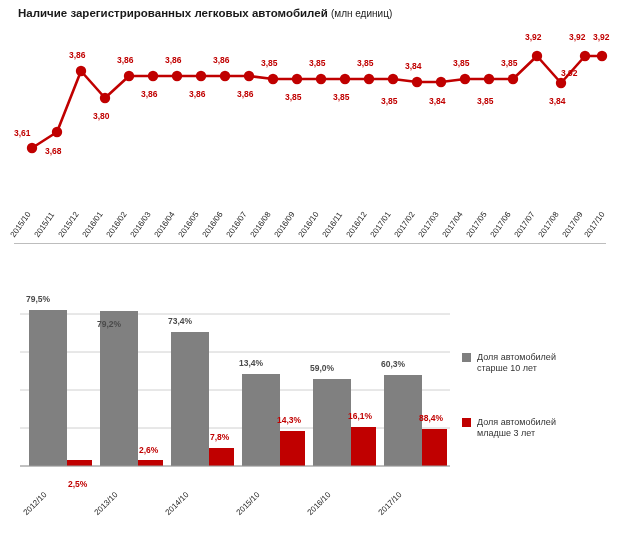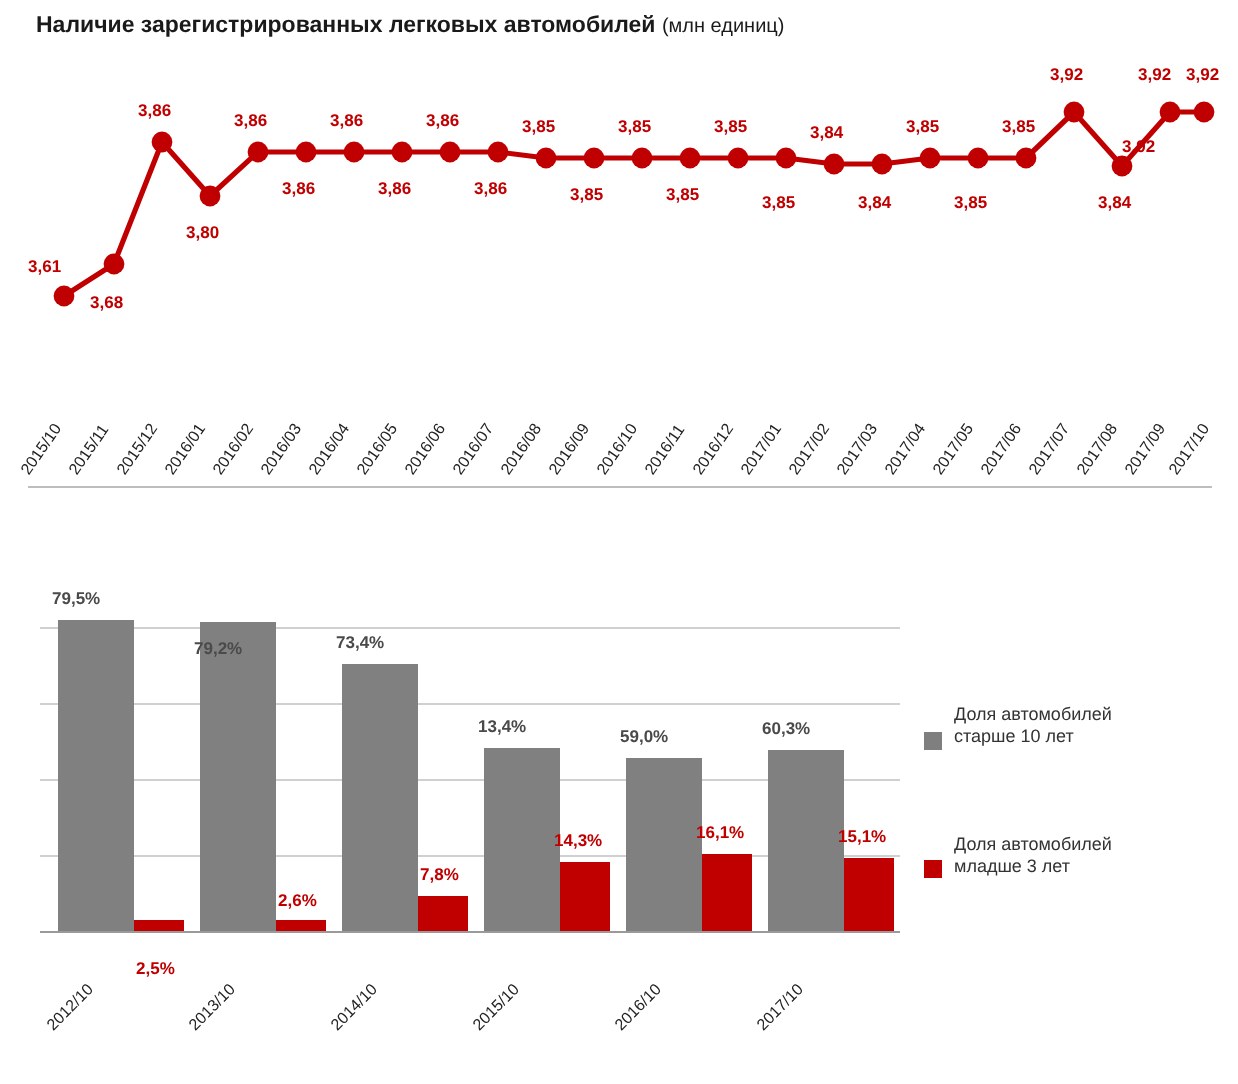--- a/index.html
+++ b/index.html
@@ -119,21 +119,21 @@
   #legend {
     position: absolute;
     left: 462px;
     top: 352px;
     width: 150px;
     font-size: 9px;
     color: #333;
   }
   .legend-row {
     display: flex;
-    align-items: flex-end;
+    align-items: flex-start;
     margin-bottom: 42px;
   }
   .legend-swatch {
     width: 9px;
     height: 9px;
     margin-right: 6px;
     margin-top: 1px;
     flex: 0 0 auto;
   }
   .legend-text { line-height: 1.25; }
@@ -287,21 +287,21 @@
     <span class="barlbl grey" style="left:168px; top:40px;">73,4%</span>
     <span class="barlbl grey" style="left:239px; top:82px;">13,4%</span>
     <span class="barlbl grey" style="left:310px; top:87px;">59,0%</span>
     <span class="barlbl grey" style="left:381px; top:83px;">60,3%</span>
 
     <span class="barlbl red" style="left:68px;  top:168px;margin-top:35px;">2,5%</span>
     <span class="barlbl red" style="left:139px; top:169px;">2,6%</span>
     <span class="barlbl red" style="left:210px; top:156px;">7,8%</span>
     <span class="barlbl red" style="left:277px; top:139px;">14,3%</span>
     <span class="barlbl red" style="left:348px; top:135px;">16,1%</span>
-    <span class="barlbl red" style="left:419px; top:137px;">15,1%</span>
+    <span class="barlbl red" style="left:419px; top:137px;">88,4%</span>
   </div>
 
   <div id="xlabels2">
     <span style="left:28px;  top:42px;">2012/10</span>
     <span style="left:99px;  top:42px;">2013/10</span>
     <span style="left:170px; top:42px;">2014/10</span>
     <span style="left:241px; top:42px;">2015/10</span>
     <span style="left:312px; top:42px;">2016/10</span>
     <span style="left:383px; top:42px;">2017/10</span>
   </div>

